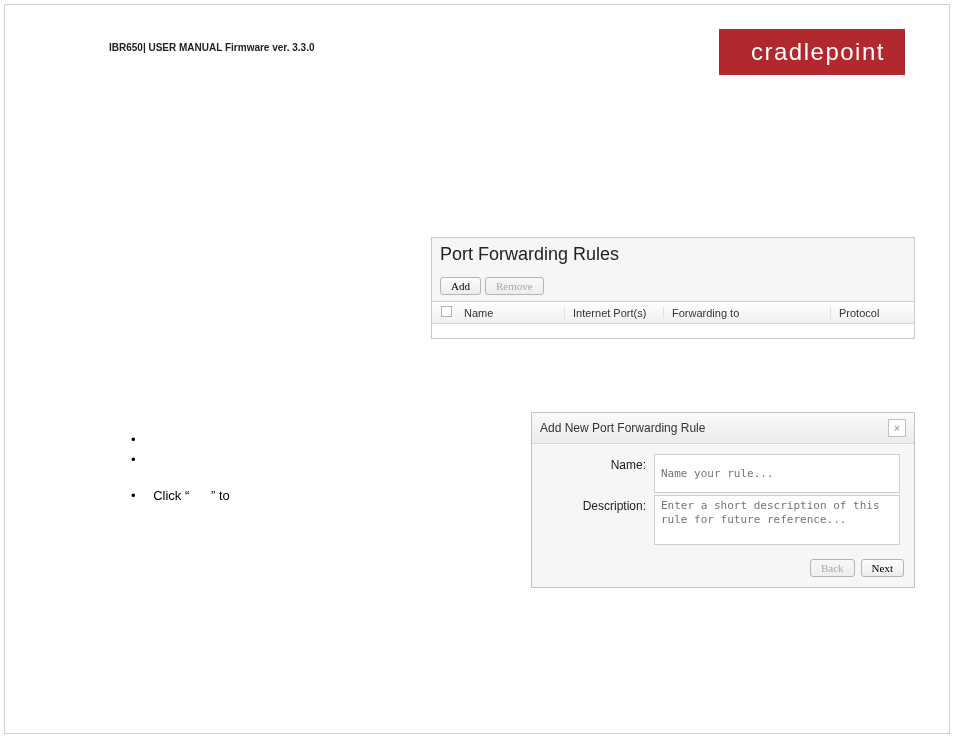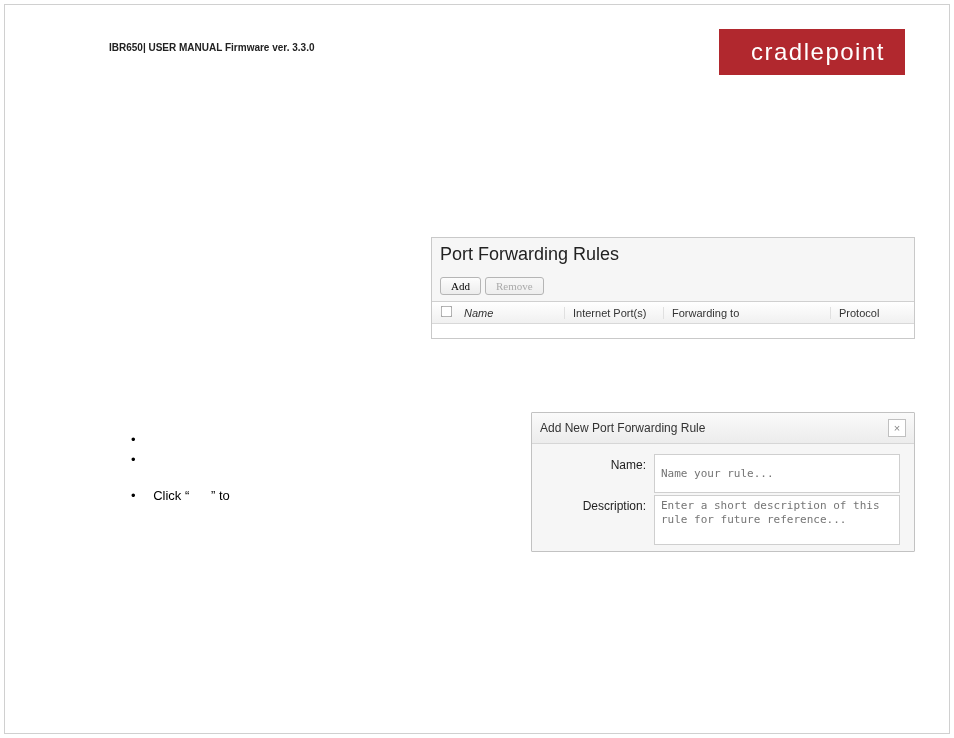--- a/index.html
+++ b/index.html
@@ -86,21 +86,21 @@
   .rules-header-row {
     display: flex;
     align-items: center;
     font-size: 11px;
     color: #333;
     background: linear-gradient(#fff, #f0f0f0);
     border-bottom: 1px solid #d8d8d8;
     padding: 3px 8px;
   }
   .col-check { width: 20px; }
-  .col-name { width: 100px; border-right: 1px solid #e0e0e0; padding-left: 4px; font-style: italic; }
+  .col-name { width: 100px; border-right: 1px solid #e0e0e0; padding-left: 4px; }
   .col-ports { width: 90px; padding-left: 8px; border-right: 1px solid #e0e0e0;}
   .col-fwd { width: 158px; padding-left: 8px; border-right: 1px solid #e0e0e0;}
   .col-proto { flex: 1; padding-left: 8px; }
   .rules-body-row { height: 14px; }
 
   
   .bullets {
     position: absolute;
     top: 425px;
     left: 126px;
@@ -224,15 +224,19 @@
     <div class="modal-body">
       <div class="form-row">
         <div class="form-label">Name:</div>
         <input class="form-input single" placeholder="Name your rule..." style="">
       </div>
       <div class="form-row">
         <div class="form-label">Description:</div>
         <textarea class="form-input multi" placeholder="Enter a short description of this rule for future reference..." style=""></textarea>
       </div>
     </div>
+    <div class="modal-buttons">
+      <div class="btn disabled">Back</div>
+      <div class="btn">Next</div>
+    </div>
   </div>
 
 </div>
 
 </body></html>

